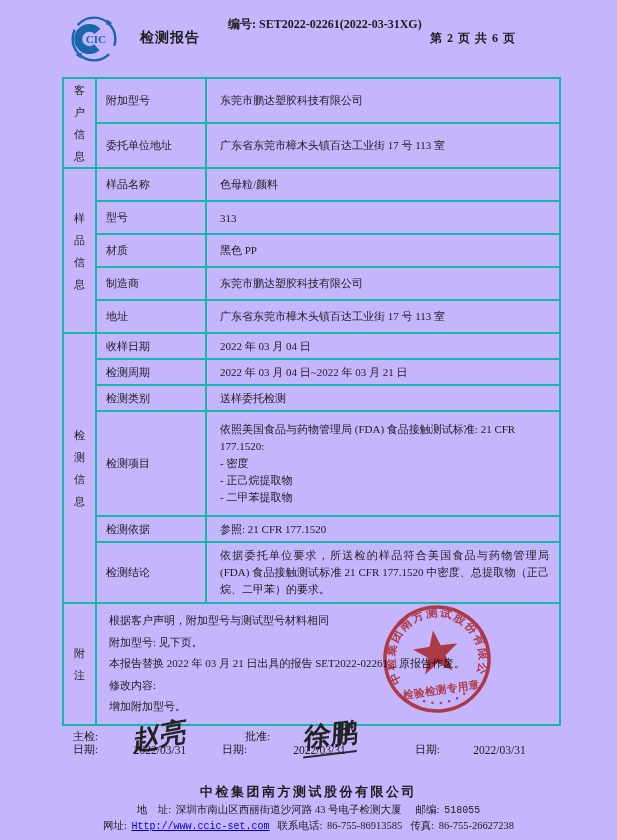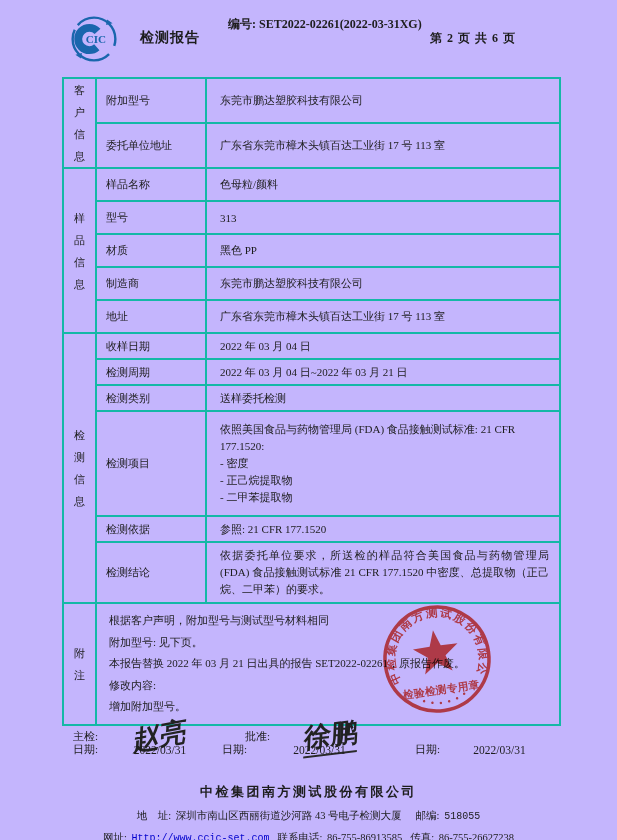--- a/index.html
+++ b/index.html
@@ -40,21 +40,21 @@
   .date-row { position:absolute; left:62px; top:742px; width:497px; display:grid; grid-template-columns:160px 170px 167px; }
   .date-group { display:flex; align-items:center; }
   .date-label { font-size:11px; white-space:nowrap; }
   .date-value { flex:1; text-align:center; font-size:11.5px; }
   
   .stamp { position:absolute; left:374px; top:596px; width:126px; height:126px;
     transform:rotate(-8deg); opacity:0.88; mix-blend-mode:multiply; z-index:5; }
   
   .footer { position:absolute; left:0; top:783px; width:617px; text-align:center; }
   .f-company { font-size:13px; font-weight:bold; letter-spacing:2.5px; }
-  .f-line { font-size:10.5px; margin-top:8px; }
+  .f-line { font-size:10.5px; margin-top:2px; }
   .f-line .lab { margin-right:2px; }
   .f-sp { display:inline-block; width:14px; }
   .f-sp2 { display:inline-block; width:8px; }
   .mono { font-family:"Liberation Mono","DejaVu Sans Mono",monospace; font-size:10px; }
   a.url { color:#0000cc; text-decoration:underline; font-family:"Liberation Mono","DejaVu Sans Mono",monospace; font-size:10px; }
 </style>
 </head>
 <body>
 
 <div class="page">

